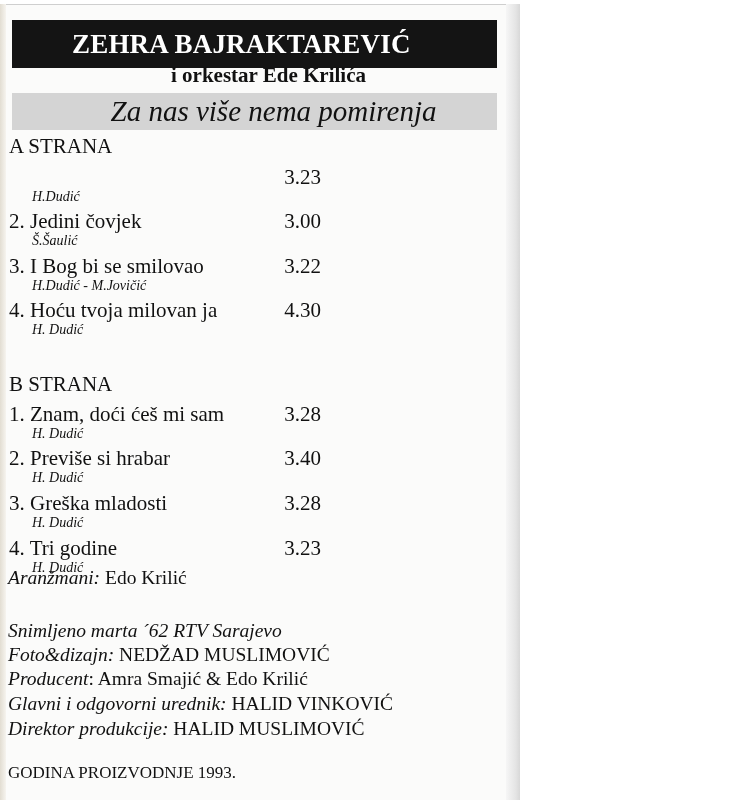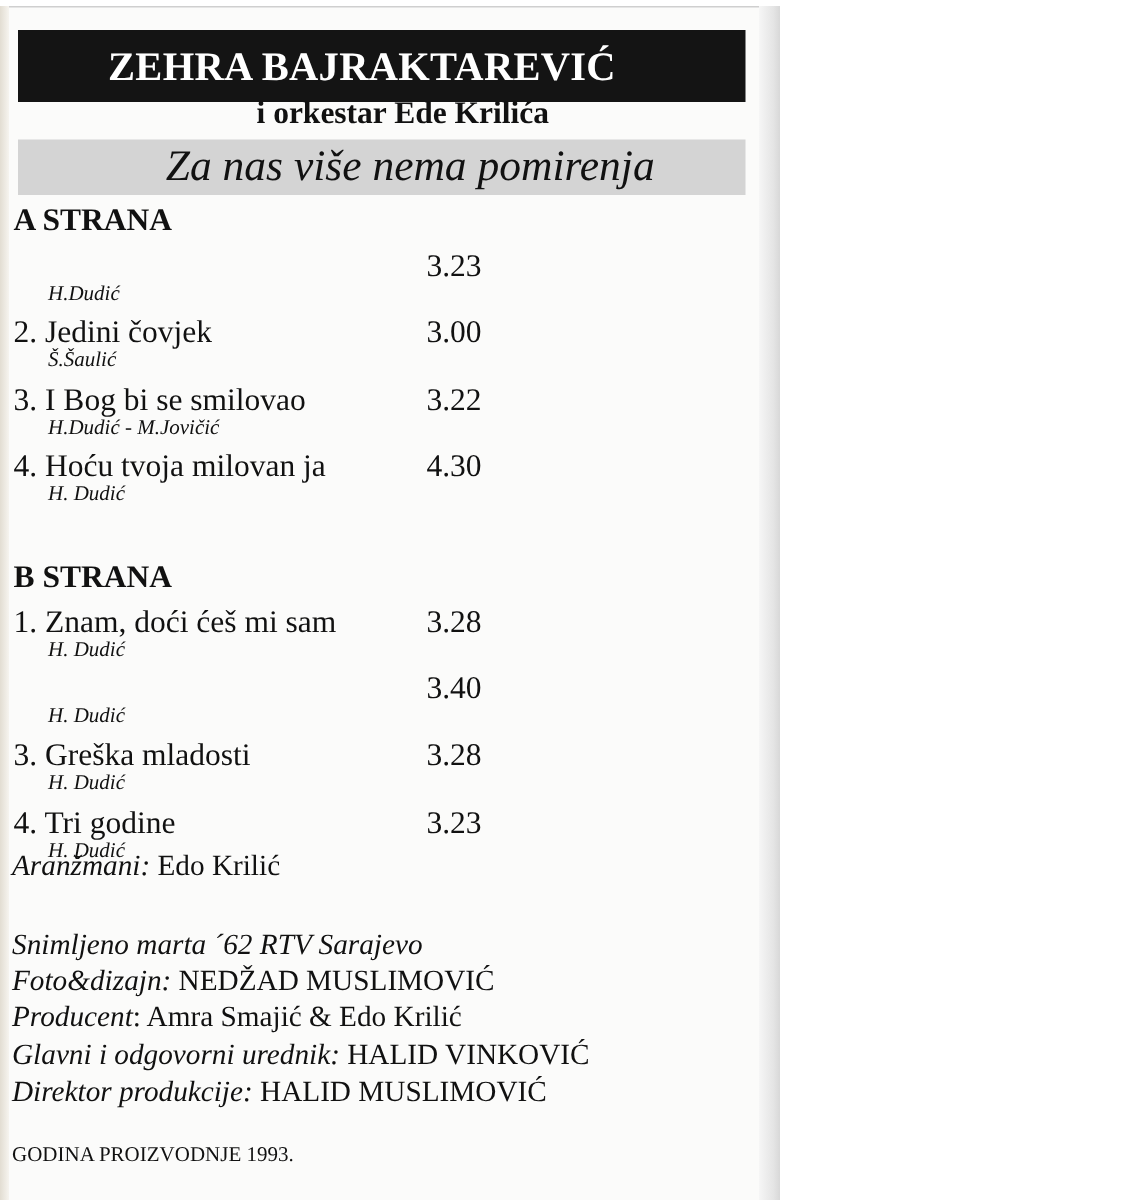--- a/index.html
+++ b/index.html
@@ -86,21 +86,20 @@
       font-style: italic;
       font-size: 29px;
       padding-left: 38px;
       white-space: nowrap;
     }
     .side-heading {
       position: absolute;
       left: 9px;
       font-size: 21px;
       white-space: nowrap;
-      font-weight: bold;
     }
     .track {
       position: absolute;
       left: 9px;
       width: 330px;
       height: 44px;
     }
     .track-line {
       position: absolute;
       left: 0;
@@ -132,21 +131,21 @@
       font-size: 19.5px;
       white-space: nowrap;
     }
     .credit-label {
       font-style: italic;
     }
     .year {
       position: absolute;
       left: 8px;
       top: 763px;
-      font-size: 14px;
+      font-size: 17px;
       white-space: nowrap;
     }
   </style>
 </head>
 <body>
 
 <div class="paper"></div>
 <div class="left-shadow"></div>
 <div class="paper-edge"></div>
 
@@ -187,20 +186,21 @@
 
 <div class="side-heading" style="top:372px;">B STRANA</div>
 
 <div class="track" style="top:402px;">
   <span class="track-line"><span class="track-num">1.</span> <span>Znam, doći ćeš mi sam</span></span>
   <span class="track-duration">3.28</span>
   <span class="track-author">H. Dudić</span>
 </div>
 
 <div class="track" style="top:446px;">
+  <span class="track-line"><span class="track-num">2.</span> <span>Previše si hrabar</span></span>
   <span class="track-duration">3.40</span>
   <span class="track-author">H. Dudić</span>
 </div>
 
 <div class="track" style="top:491px;">
   <span class="track-line"><span class="track-num">3.</span> <span>Greška mladosti</span></span>
   <span class="track-duration">3.28</span>
   <span class="track-author">H. Dudić</span>
 </div>
 

